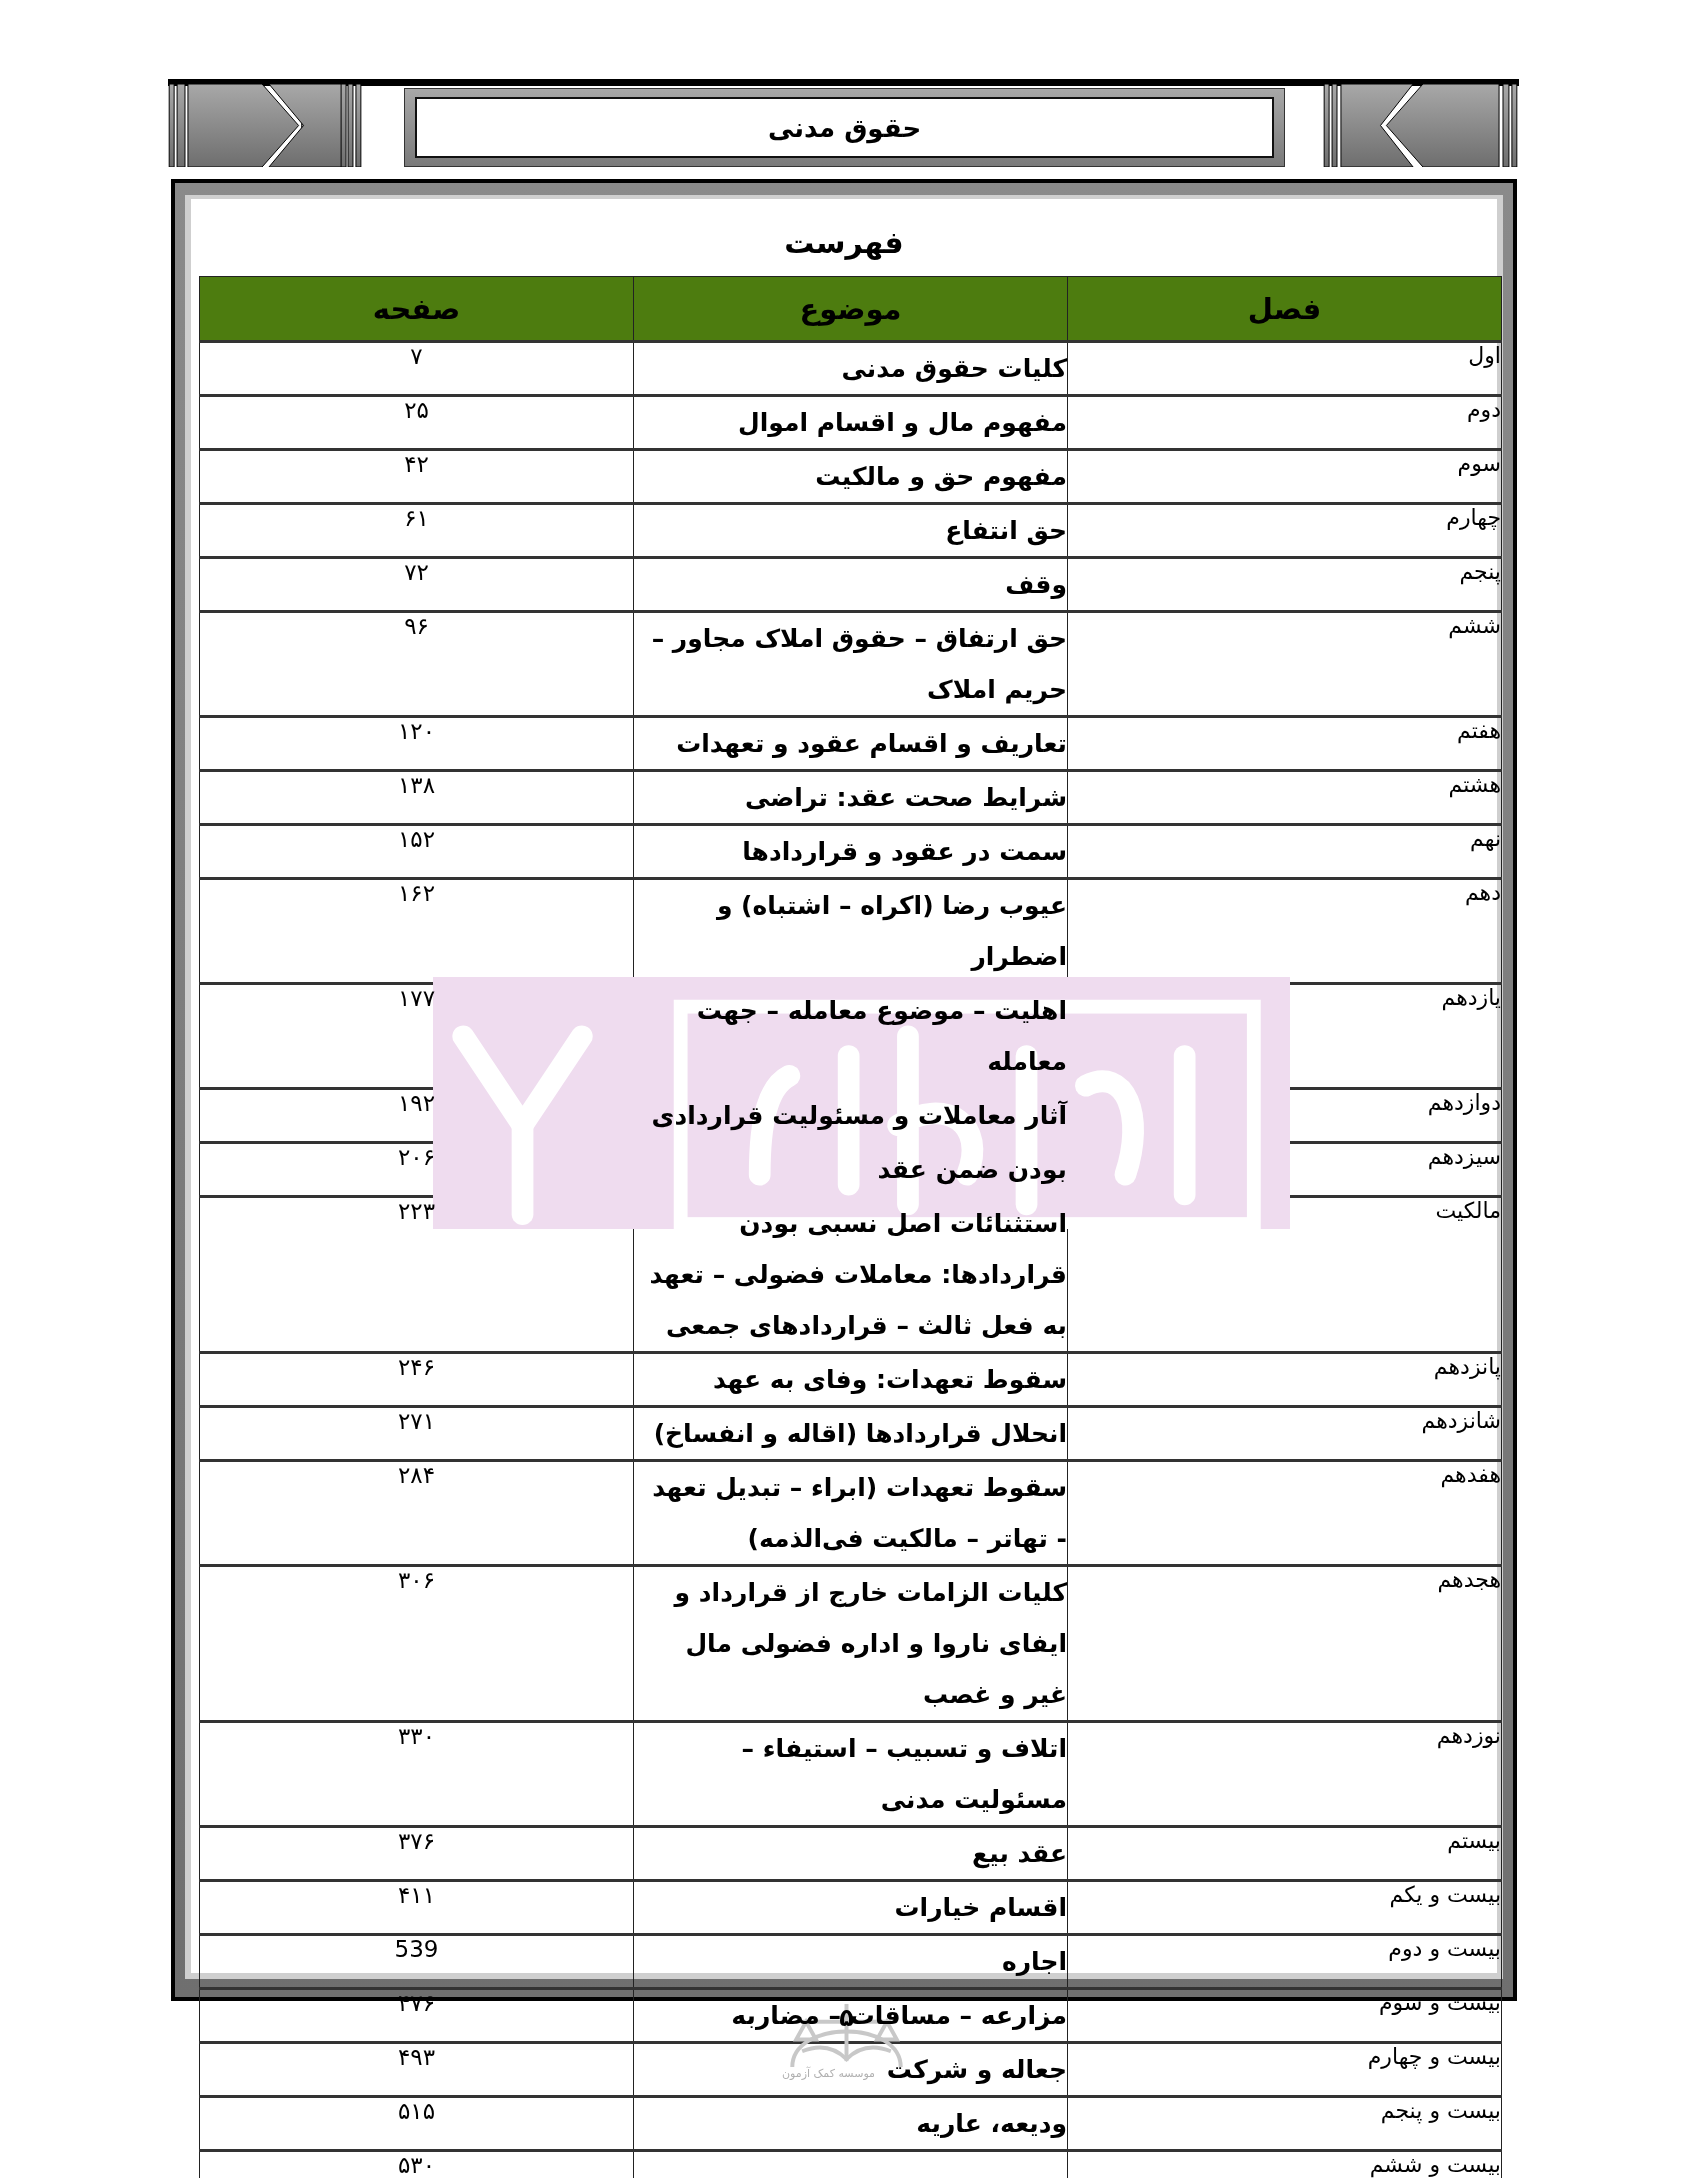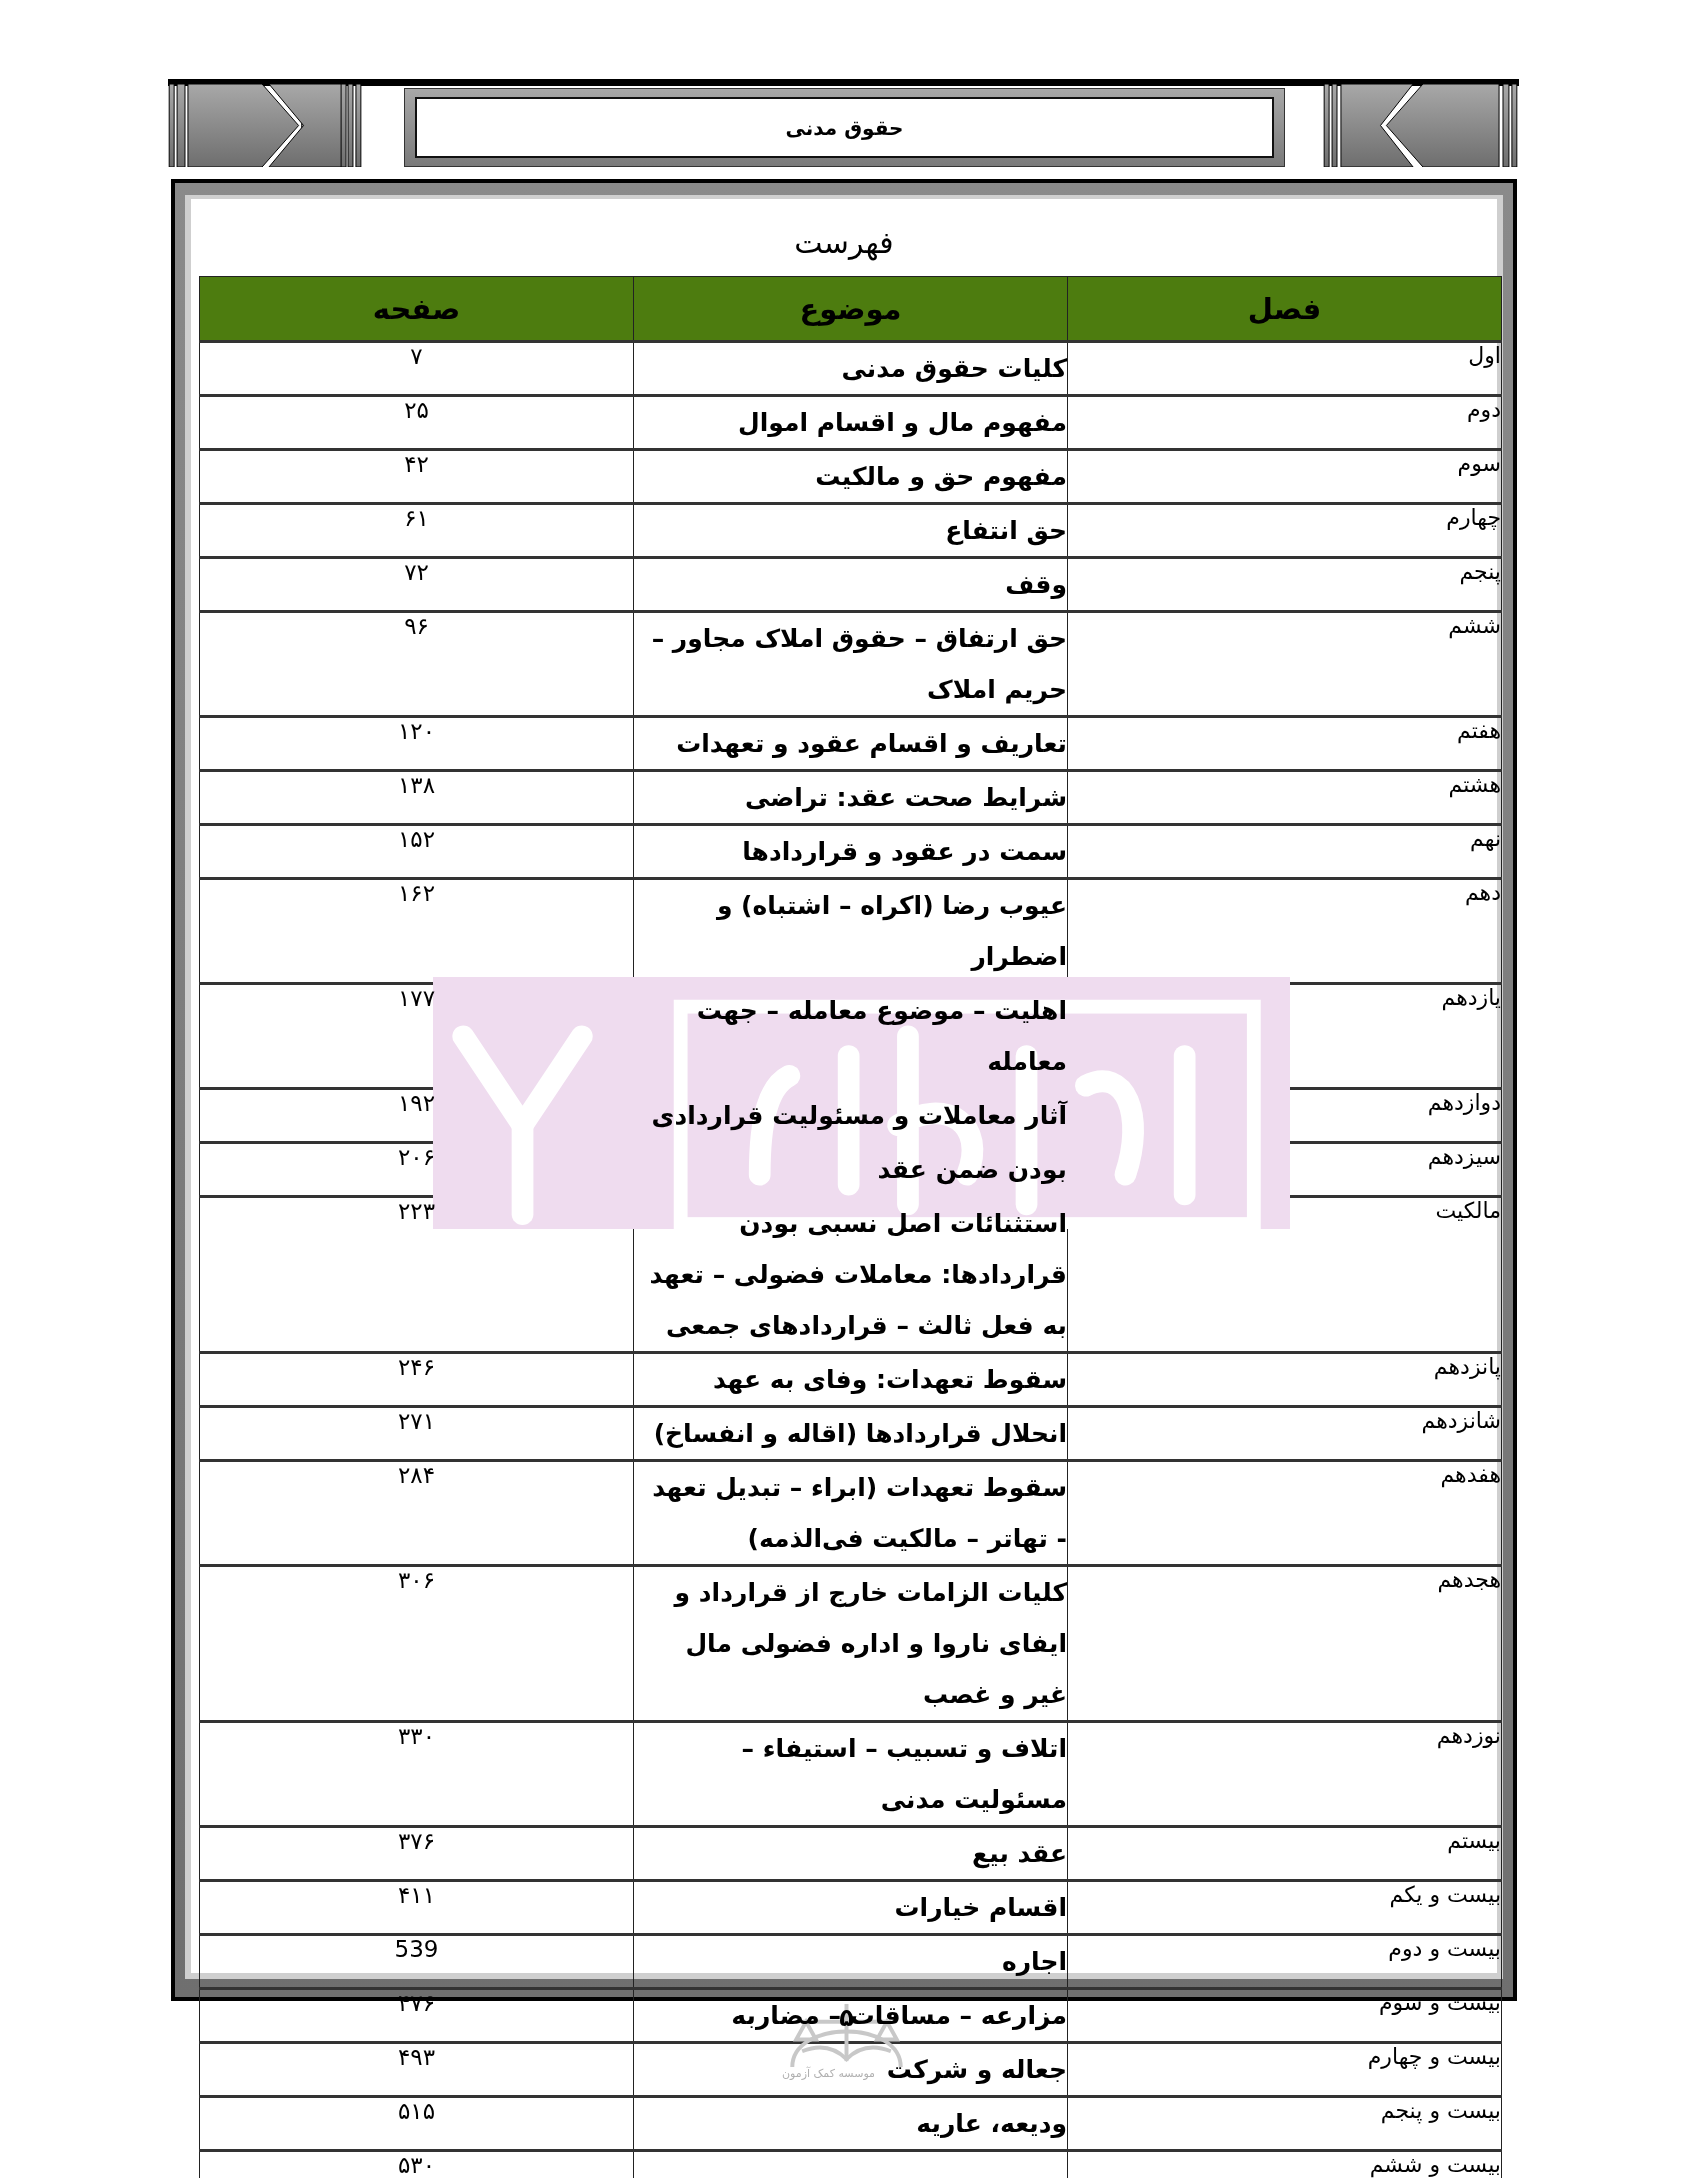--- a/index.html
+++ b/index.html
@@ -22,40 +22,40 @@
   .orn-right { right:0; width:198px; }
   .title-frame {
     position:absolute; left:236px; top:9px; width:881px; height:79px;
     background:linear-gradient(#a8a8a8,#7a7a7a); border:1px solid #333; box-sizing:border-box;
   }
   .title-box {
     position:absolute; left:10px; top:8px; right:10px; bottom:8px; background:#fff;
     border:2px solid #111; box-sizing:border-box; display:flex; align-items:center; justify-content:center;
     direction:rtl;
   }
-  .title-box span { font-weight:bold; font-size:20px; font-family:"DejaVu Sans", sans-serif; }
+  .title-box span { font-weight:bold; font-size:26px; font-family:"DejaVu Sans", sans-serif; }
 
   
   .frame {
     position:absolute; left:171px; top:179px; width:1346px; height:1822px;
     background:#000; box-sizing:border-box;
   }
   .frame-inner1 {
     position:absolute; left:4px; top:4px; right:4px; bottom:4px;
     background:linear-gradient(#8a8a8a,#6f6f6f);
   }
   .frame-inner2 {
     position:absolute; left:10px; top:12px; right:10px; bottom:18px; background:#cfcfcf;
   }
   .frame-content {
     position:absolute; left:6px; top:4px; right:6px; bottom:6px; background:#ffffff;
   }
   .toc-title {
     position:absolute; left:0; right:0; top:26px; text-align:center; direction:rtl;
-    font-weight:normal; font-size:30px;
+    font-weight:bold; font-size:30px;
   }
 
   
   table.toc {
     position:absolute; left:8px; top:77px; width:1303px;
     border-collapse:collapse; direction:rtl; table-layout:fixed;
   }
   table.toc th, table.toc td {
     border:1px solid #222; padding:0; vertical-align:top;
   }

